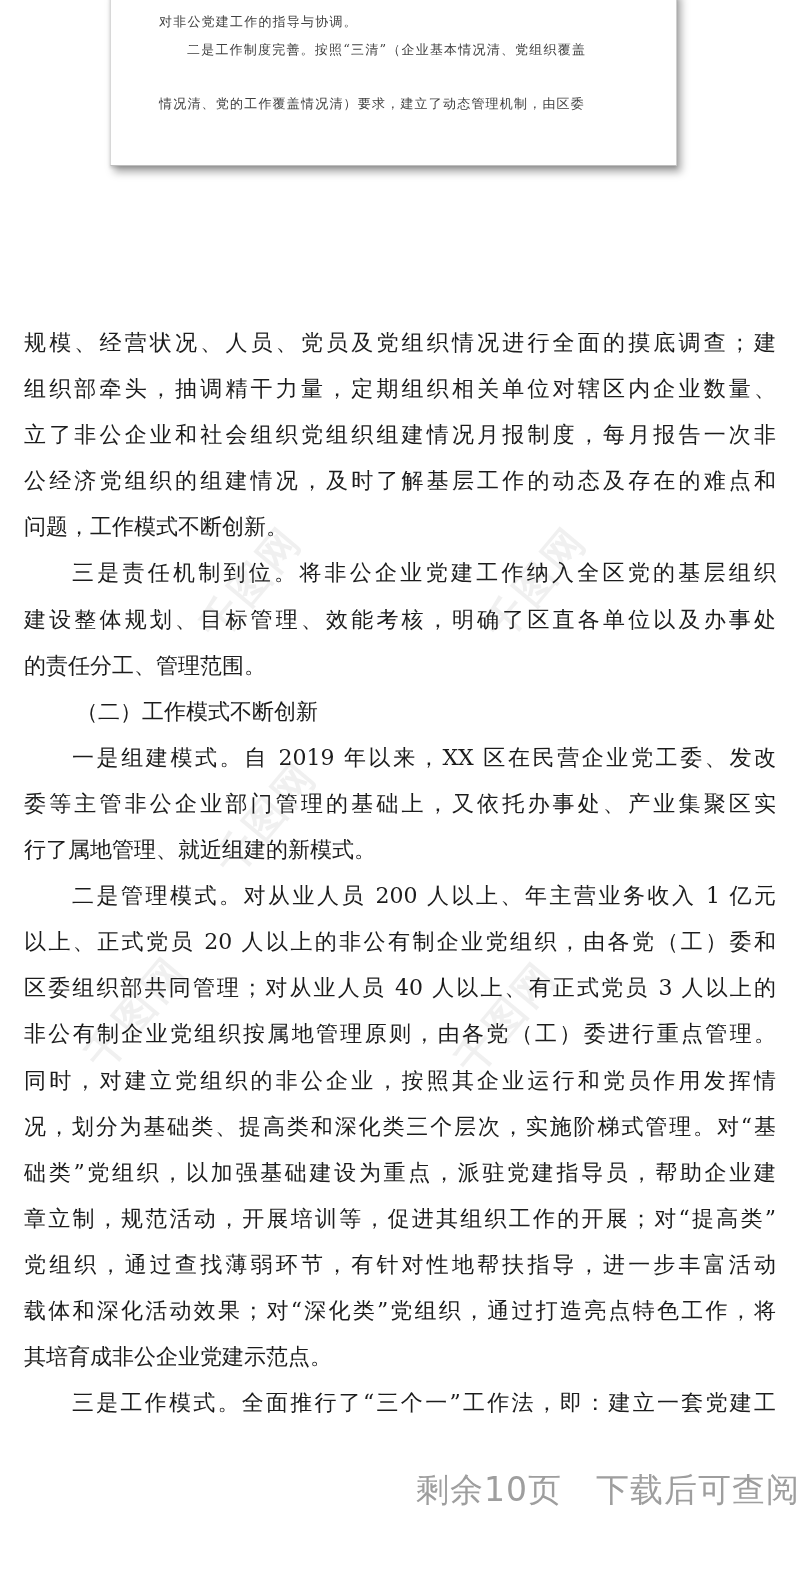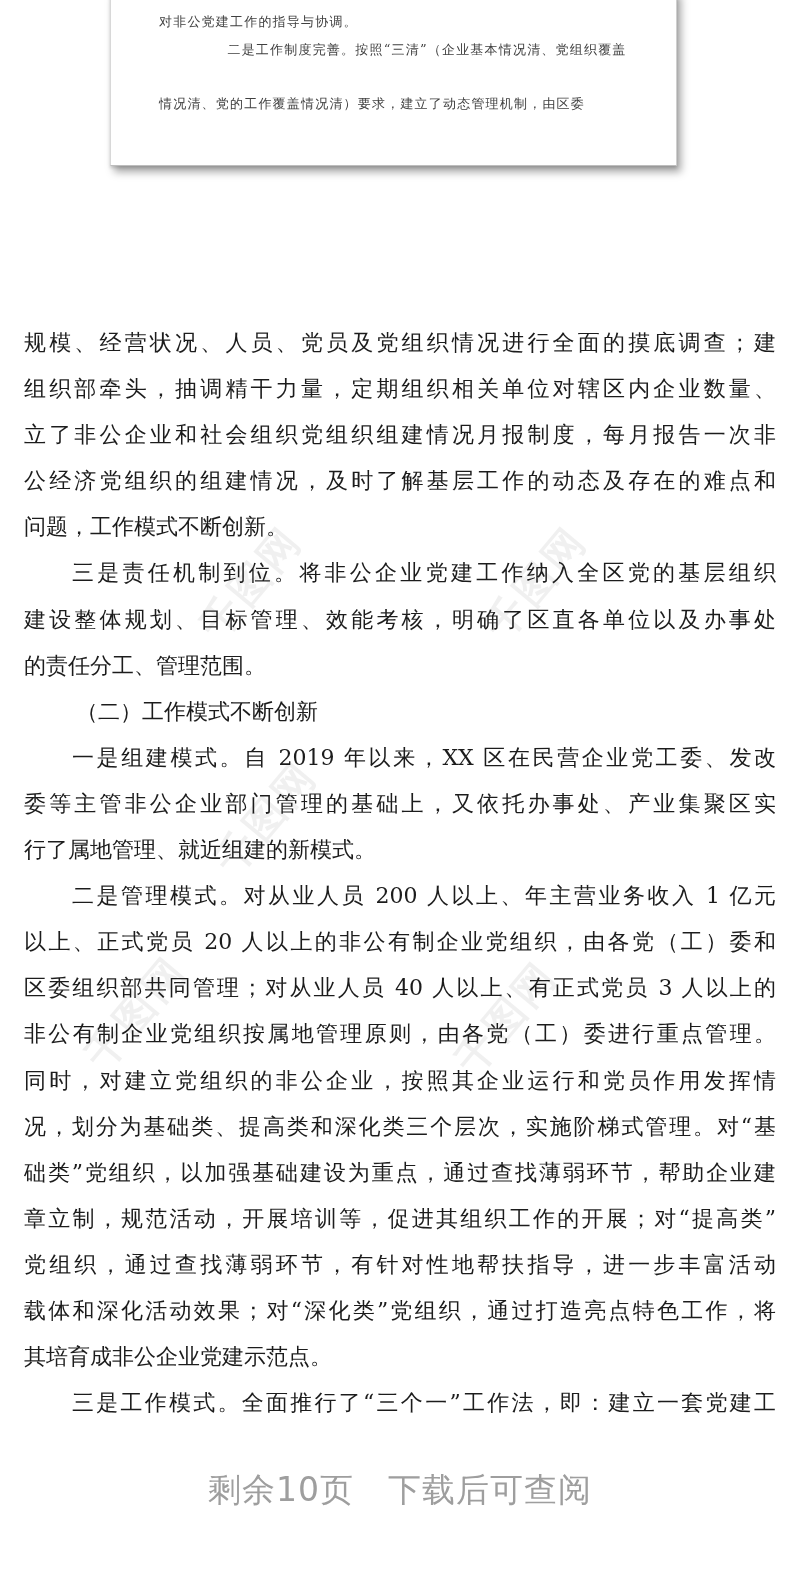--- a/index.html
+++ b/index.html
@@ -26,32 +26,32 @@
     .line.indent { padding-left: 48px; }
     .line.heading { padding-left: 52px; text-align-last: left; }
 
     .watermark {
       position: absolute; font-family: "DejaVu Sans", sans-serif; font-size: 40px;
       color: rgba(0,0,0,0.06); transform: rotate(-50deg); white-space: nowrap; pointer-events: none;
       letter-spacing: 4px; font-weight: bold;
     }
 
     .remaining-banner {
-      position: absolute; left: 0; top: 1468px; width: 800px; text-align: center;
+      position: absolute; left: 0; top: 1468px; width: 800px; text-align: right;
       font-family: "DejaVu Sans", "Liberation Sans", sans-serif; font-size: 33px; color: #9e9e9e;
       letter-spacing: 1px;
     }
     .remaining-banner .gap { display: inline-block; width: 34px; }
   </style>
 </head>
 <body>
 
 <div class="page-card">
   <div class="card-line" style="top:24px;">对非公党建工作的指导与协调。</div>
-  <div class="card-line" style="top:52px; padding-left:28px;text-align:center;">二是工作制度完善。按照“三清”（企业基本情况清、党组织覆盖</div>
+  <div class="card-line" style="top:52px; padding-left:28px;">二是工作制度完善。按照“三清”（企业基本情况清、党组织覆盖</div>
   <div class="card-line" style="top:79px;margin-top:27px;">情况清、党的工作覆盖情况清）要求，建立了动态管理机制，由区委</div>
 </div>
 
 <div class="watermark" style="left:185px; top:555px;">千图网</div>
 <div class="watermark" style="left:470px; top:555px;">千图网</div>
 <div class="watermark" style="left:200px; top:790px;">千图网</div>
 <div class="watermark" style="left:70px; top:985px;">千图网</div>
 <div class="watermark" style="left:440px; top:990px;">千图网</div>
 
 <div class="body-text">
@@ -66,21 +66,21 @@
   <div class="line heading">（二）工作模式不断创新</div>
   <div class="line indent">一是组建模式。自 2019 年以来，XX 区在民营企业党工委、发改</div>
   <div class="line">委等主管非公企业部门管理的基础上，又依托办事处、产业集聚区实</div>
   <div class="line last">行了属地管理、就近组建的新模式。</div>
   <div class="line indent">二是管理模式。对从业人员 200 人以上、年主营业务收入 1 亿元</div>
   <div class="line">以上、正式党员 20 人以上的非公有制企业党组织，由各党（工）委和</div>
   <div class="line">区委组织部共同管理；对从业人员 40 人以上、有正式党员 3 人以上的</div>
   <div class="line">非公有制企业党组织按属地管理原则，由各党（工）委进行重点管理。</div>
   <div class="line">同时，对建立党组织的非公企业，按照其企业运行和党员作用发挥情</div>
   <div class="line">况，划分为基础类、提高类和深化类三个层次，实施阶梯式管理。对“基</div>
-  <div class="line">础类”党组织，以加强基础建设为重点，通过查找薄弱环节，帮助企业建</div>
+  <div class="line">础类”党组织，以加强基础建设为重点，派驻党建指导员，帮助企业建</div>
   <div class="line">章立制，规范活动，开展培训等，促进其组织工作的开展；对“提高类”</div>
   <div class="line">党组织，通过查找薄弱环节，有针对性地帮扶指导，进一步丰富活动</div>
   <div class="line">载体和深化活动效果；对“深化类”党组织，通过打造亮点特色工作，将</div>
   <div class="line last">其培育成非公企业党建示范点。</div>
   <div class="line indent">三是工作模式。全面推行了“三个一”工作法，即：建立一套党建工</div>
 </div>
 
 <div class="remaining-banner">
   <span>剩余10页</span><span class="gap"></span><span>下载后可查阅</span>
 </div>

